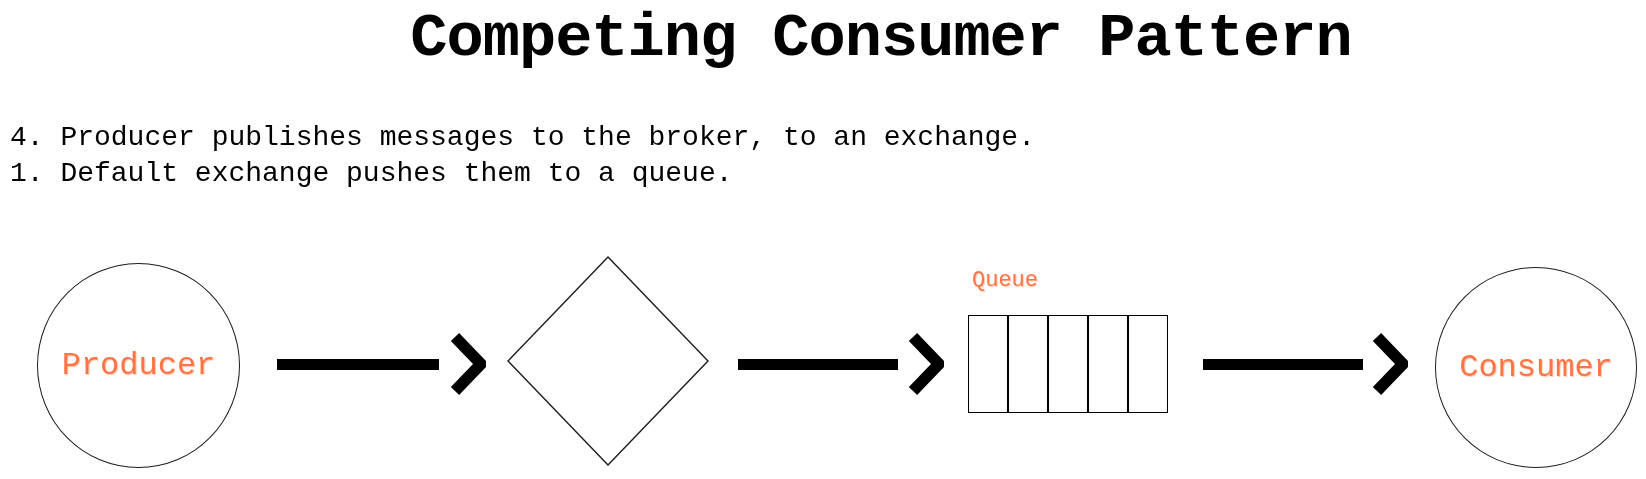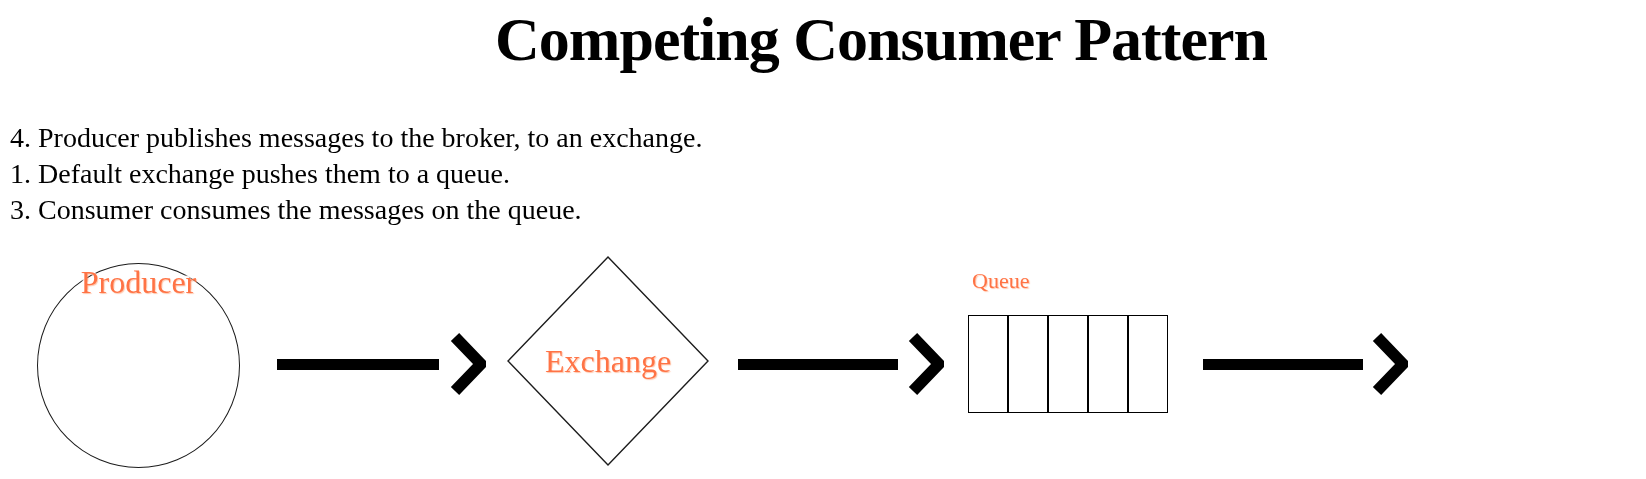--- a/index.html
+++ b/index.html
@@ -7,21 +7,21 @@
     --outline:#1c1c1c;
     --arrow:#000000;
     --bg:#ffffff;
   }
   html,body{margin:0;padding:0;background:var(--bg);}
   .stage{
     position:relative;
     width:1646px;height:479px;
     background:var(--bg);
     overflow:hidden;
-    font-family:Liberation Serif, serif;
+    font-family:Liberation Mono, monospace;
     color:#000;
   }
   
   .title-wrap{
     position:absolute;left:0;right:0;top:8px;
     text-align:center;
   }
   .title{
     display:inline-block;
     transform:translateX(58px);
@@ -44,21 +44,21 @@
     text-shadow:-1px -2px 1px rgba(255,255,255,.95),
                 -2px -3px 2px rgba(255,255,255,.55),
                  1px  1px 1px rgba(255,150,100,.55);
     white-space:nowrap;
   }
   .circle{
     position:absolute;
     border:1.5px solid var(--outline);
     border-radius:50%;
     background:var(--bg);
-    display:flex;justify-content:center;
+    display:flex;align-items:center;justify-content:center;
     box-sizing:border-box;
   }
   .producer{left:37px;top:263px;width:203px;height:205px;}
   .consumer{left:1435px;top:267px;width:202px;height:201px;}
   .diamond-wrap{
     position:absolute;left:507px;top:256px;width:202px;height:210px;
     display:flex;align-items:center;justify-content:center;
   }
   .diamond-svg{position:absolute;left:0;top:0;}
   .diamond-wrap .node-label{position:relative;}
@@ -96,37 +96,35 @@
 
 <div class="stage">
 
   <div class="title-wrap">
     <h1 class="title" style="margin:0;">Competing Consumer Pattern</h1>
   </div>
 
   <div class="steps">
     <div class="step">4. Producer publishes messages to the broker, to an exchange.</div>
     <div class="step">1. Default exchange pushes them to a queue.</div>
-    <div class="step">3. Consumer consumes the messages on the queue.</div>
   </div>
 
   <div class="circle producer">
     <span class="node-label">Producer</span>
   </div>
 
   <div class="shaft shaft-1"></div>
   <svg class="head head-1" width="36" height="62" viewBox="0 0 36 62">
     <polyline points="5,4 31,31 5,58" fill="none" stroke="currentColor" stroke-width="11.5" stroke-linecap="butt"></polyline>
   </svg>
 
   <div class="diamond-wrap">
     <svg class="diamond-svg" width="202" height="210" viewBox="0 0 202 210">
       <polygon points="101,1 201,105 101,209 1,105" fill="#ffffff" stroke="#1c1c1c" stroke-width="1.4"></polygon>
     </svg>
-    <span class="node-label">Exchange</span>
   </div>
 
   <div class="shaft shaft-2"></div>
   <svg class="head head-2" width="36" height="62" viewBox="0 0 36 62">
     <polyline points="5,4 31,31 5,58" fill="none" stroke="currentColor" stroke-width="11.5" stroke-linecap="butt"></polyline>
   </svg>
 
   <div class="queue-label node-label" style="font-size:22px;">Queue</div>
   <div class="queue-box">
       <div class="qcell"></div>
@@ -134,14 +132,17 @@
       <div class="qcell"></div>
       <div class="qcell"></div>
       <div class="qcell"></div>
     </div>
 
   <div class="shaft shaft-3"></div>
   <svg class="head head-3" width="36" height="62" viewBox="0 0 36 62">
     <polyline points="5,4 31,31 5,58" fill="none" stroke="currentColor" stroke-width="11.5" stroke-linecap="butt"></polyline>
   </svg>
 
+  <div class="circle consumer">
+    <span class="node-label">Consumer</span>
+  </div>
 
 </div>
 
 </body></html>

